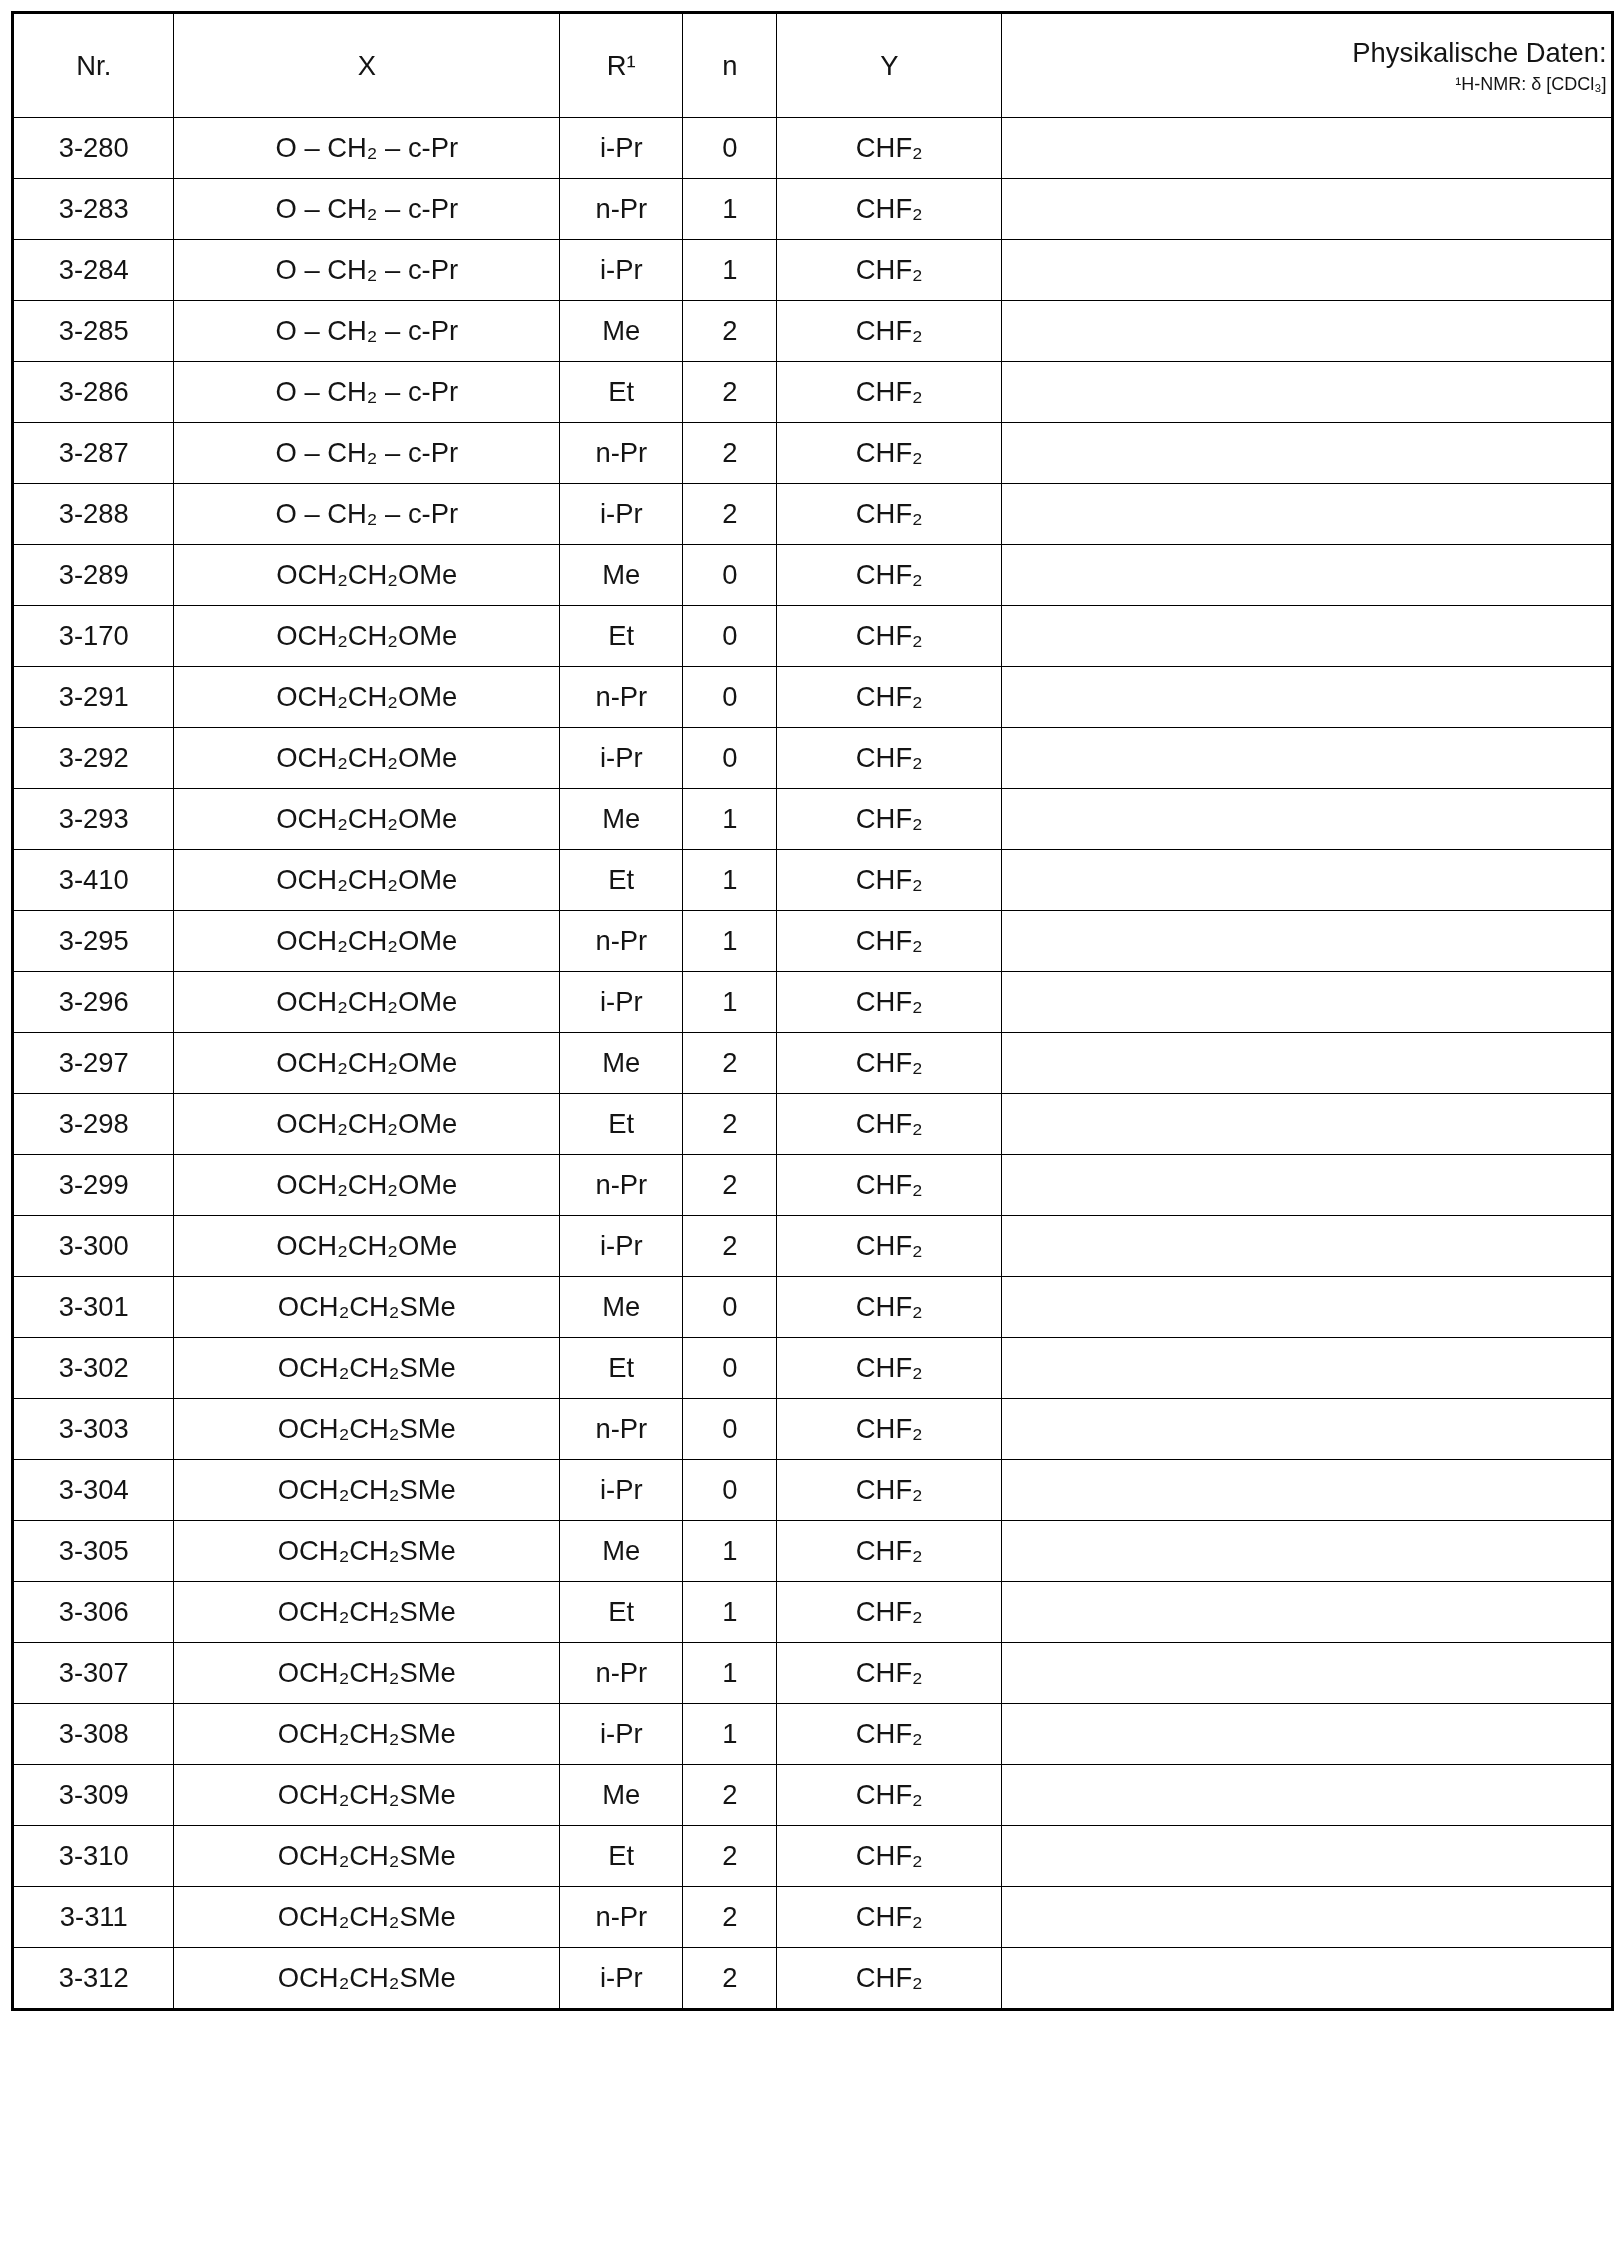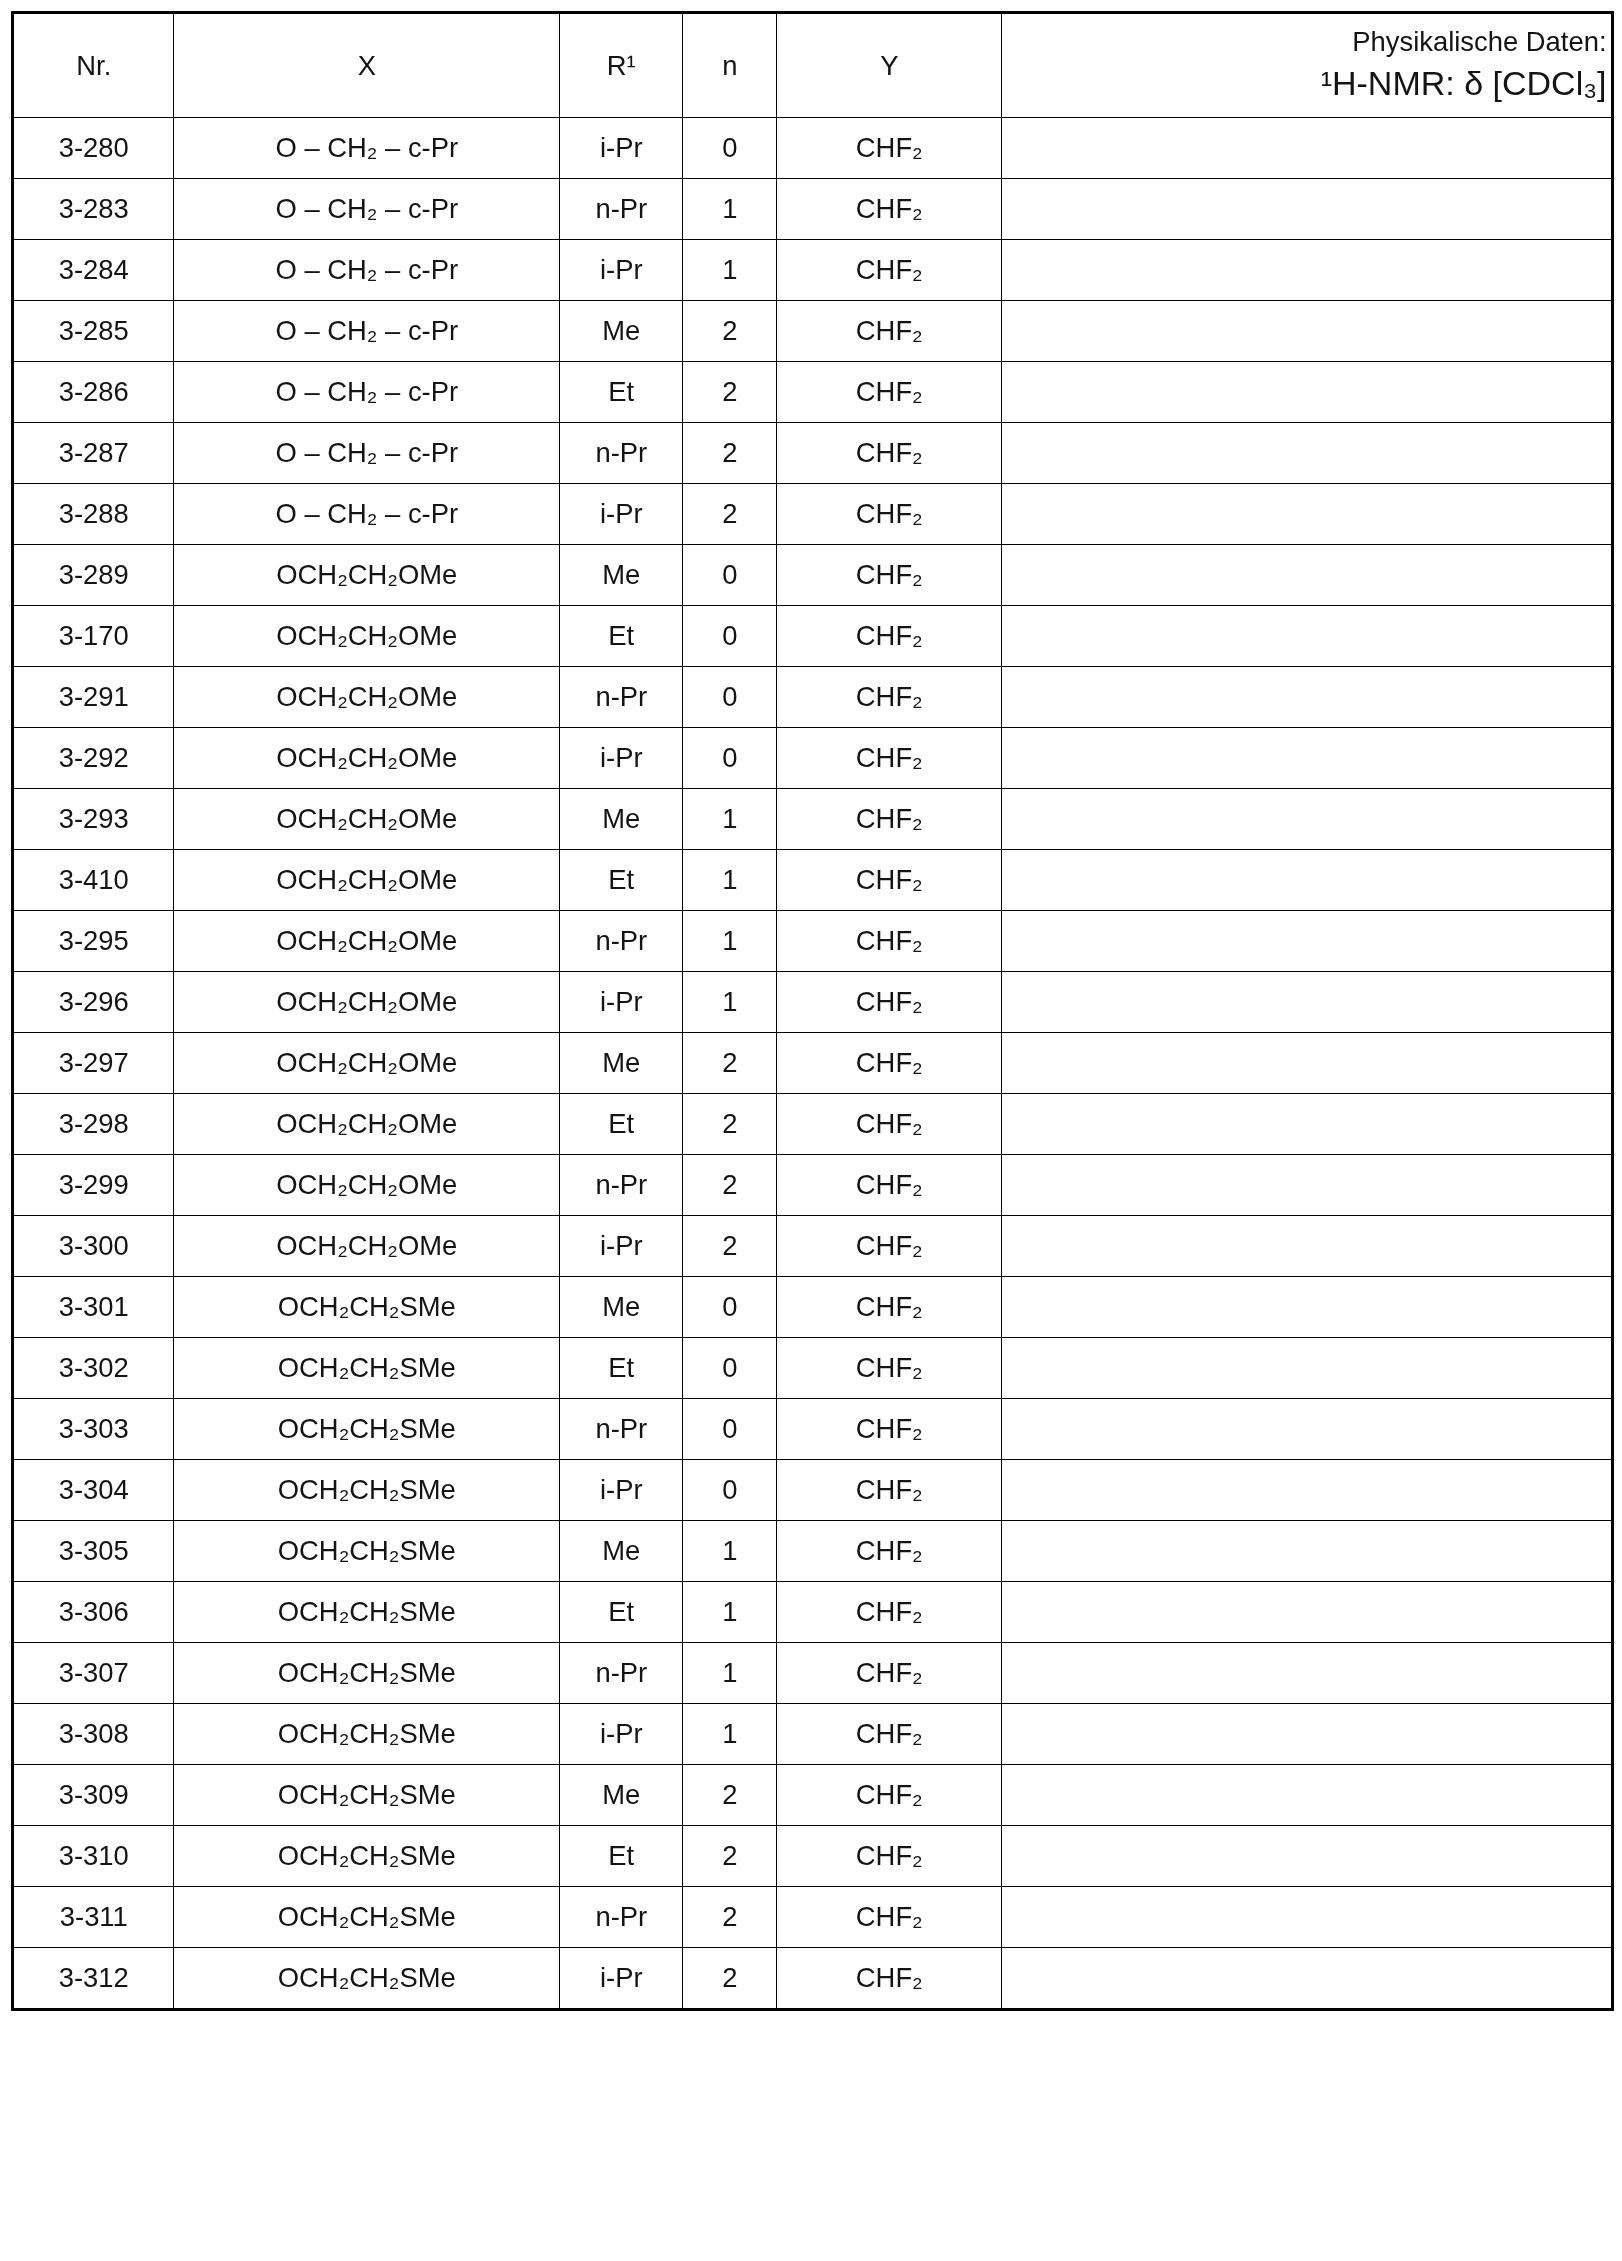--- a/index.html
+++ b/index.html
@@ -46,21 +46,21 @@
   col.col-x    { width: 386px; }
   col.col-r1   { width: 123px; }
   col.col-n    { width: 94px; }
   col.col-y    { width: 225px; }
   col.col-phys { width: 611px; }
   .phys-line {
     line-height: 1.35;
     text-align: right;
   }
   .phys-line2 {
-    font-size: 34px;
+    font-size: 18px;
   }
 </style>
 </head>
 <body>
 
 <div class="page">
   <table class="compound-table">
     <colgroup>
       <col class="col-nr">
       <col class="col-x">

